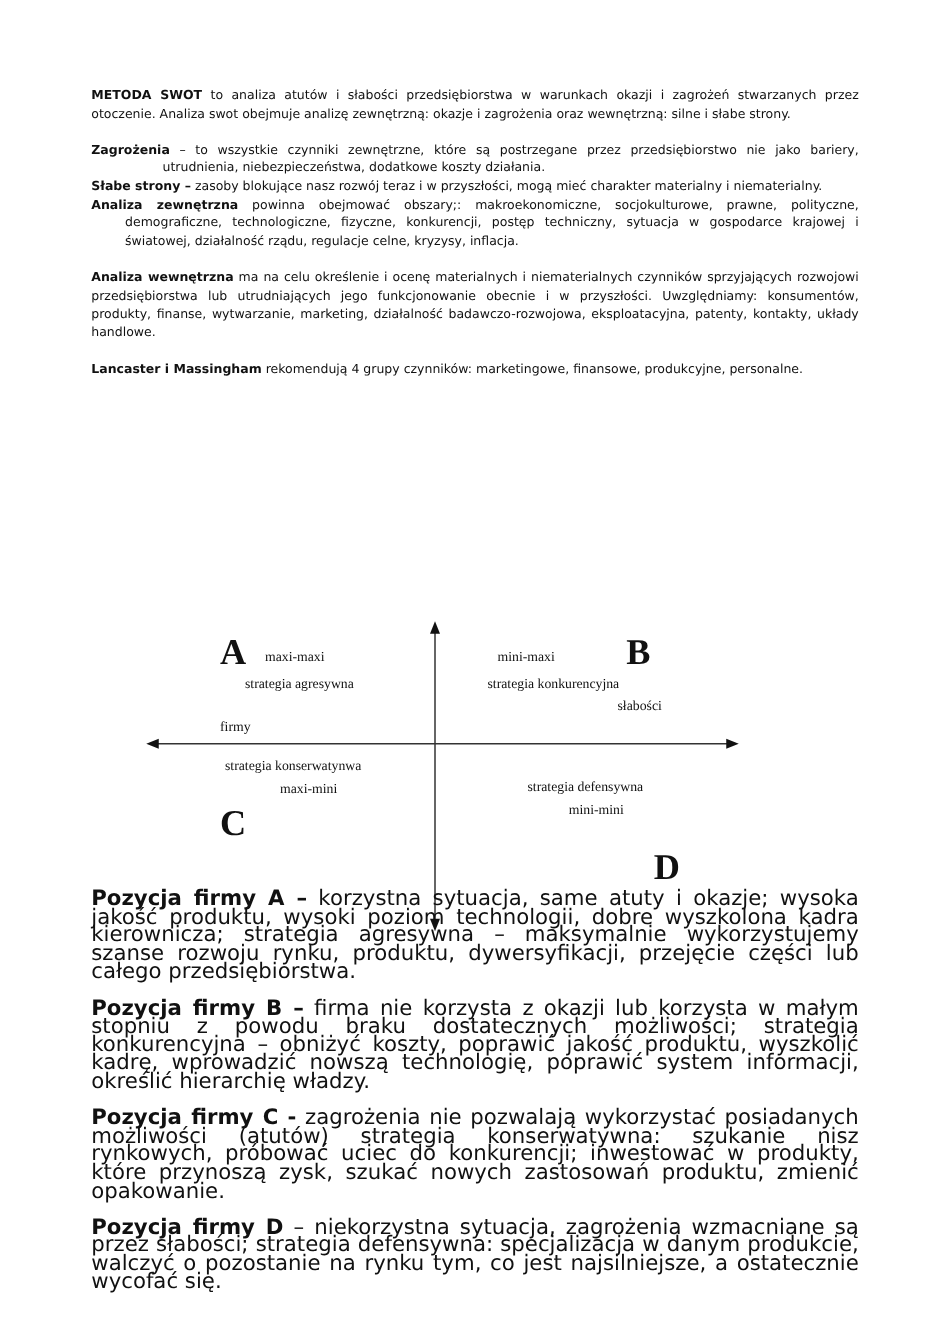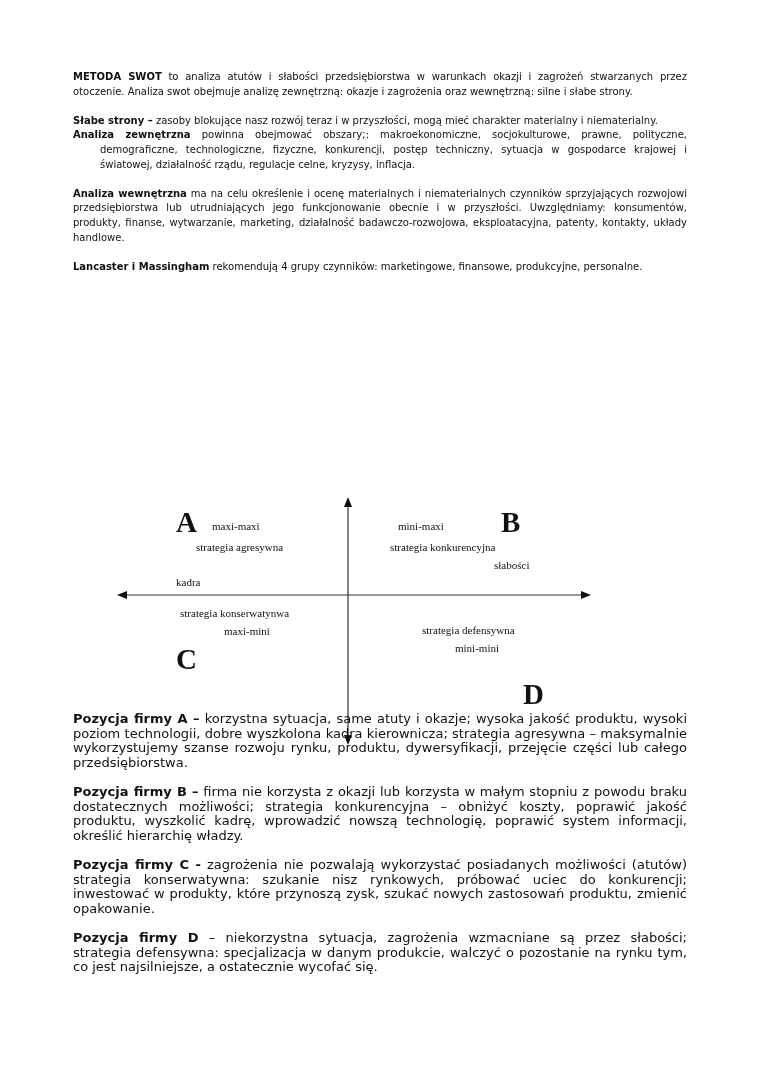--- a/index.html
+++ b/index.html
@@ -7,28 +7,29 @@
          font-family:"DejaVu Sans", sans-serif; color:#111; }
   .page { position:absolute; left:73px; top:70px; width:614px; font-size:10px; line-height:14.6px; }
   p { margin:0; text-align:justify; }
   b { font-weight:bold; }
   .blk { margin-bottom:14.6px; }
   .def { margin:0; text-align:justify; padding-left:57px; text-indent:-57px; }
   .ext { padding-left:27px; text-indent:-27px; }
   .diagram { position:absolute; left:0; top:0; width:760px; height:1075px; pointer-events:none; }
   .dlabel { position:absolute; font-family:"Liberation Serif", "DejaVu Serif", serif; font-size:11px; color:#111; white-space:nowrap; }
   .big { position:absolute; font-family:"Liberation Serif", "DejaVu Serif", serif; font-size:29px; font-weight:bold; color:#111; }
-  .bottom { position:absolute; left:73px; width:614px; font-size:13px; line-height:14.6px; }
+  .bottom { position:absolute; left:73px; width:614px; font-size:17px; line-height:14.6px; }
 </style>
 </head>
 <body>
 
 <div class="page">
   <p class="blk"><b>METODA SWOT</b><span> to analiza atutów i słabości przedsiębiorstwa w warunkach okazji i zagrożeń stwarzanych przez otoczenie. Analiza swot obejmuje analizę zewnętrzną: okazje i zagrożenia oraz wewnętrzną: silne i słabe strony.</span></p>
 
+  <p class="def"><b>Zagrożenia</b><span> – to wszystkie czynniki zewnętrzne, które są postrzegane przez przedsiębiorstwo nie jako bariery, utrudnienia, niebezpieczeństwa, dodatkowe koszty działania.</span></p>
   <p class="def blk"><b>Słabe strony –</b><span> zasoby blokujące nasz rozwój teraz i w przyszłości, mogą mieć charakter materialny i niematerialny.</span></p>
 
   <p class="ext blk"><b>Analiza zewnętrzna</b><span> powinna obejmować obszary;: makroekonomiczne, socjokulturowe, prawne, polityczne, demograficzne, technologiczne, fizyczne, konkurencji, postęp techniczny, sytuacja w gospodarce krajowej  i światowej, działalność rządu, regulacje celne, kryzysy, inflacja.</span></p>
 
   <p class="blk"><b>Analiza wewnętrzna</b><span> ma na celu określenie i ocenę materialnych i niematerialnych czynników sprzyjających rozwojowi przedsiębiorstwa lub utrudniających jego funkcjonowanie obecnie i w przyszłości. Uwzględniamy: konsumentów, produkty, finanse, wytwarzanie, marketing, działalność badawczo-rozwojowa, eksploatacyjna, patenty, kontakty, układy handlowe.</span></p>
 
   <p class="blk"><b>Lancaster i Massingham</b><span> rekomendują 4 grupy czynników: marketingowe, finansowe, produkcyjne, personalne.</span></p>
 
 </div>
 
@@ -44,21 +45,21 @@
 
   <div class="big" style="left:176px;top:506px;">A</div>
   <div class="dlabel" style="left:212px;top:520px;">maxi-maxi</div>
   <div class="dlabel" style="left:196px;top:541px;">strategia agresywna</div>
 
   <div class="dlabel" style="left:398px;top:520px;">mini-maxi</div>
   <div class="big" style="left:501px;top:506px;">B</div>
   <div class="dlabel" style="left:390px;top:541px;">strategia konkurencyjna</div>
   <div class="dlabel" style="left:494px;top:559px;">słabości</div>
 
-  <div class="dlabel" style="left:176px;top:576px;">kadra</div>
+  <div class="dlabel" style="left:176px;top:576px;">firmy</div>
 
   <div class="dlabel" style="left:180px;top:607px;text-align:right;">strategia konserwatynwa</div>
   <div class="dlabel" style="left:224px;top:625px;">maxi-mini</div>
   <div class="big" style="left:176px;top:643px;">C</div>
 
   <div class="dlabel" style="left:422px;top:624px;">strategia defensywna</div>
   <div class="dlabel" style="left:455px;top:642px;">mini-mini</div>
   <div class="big" style="left:523px;top:678px;">D</div>
 </div>
 

